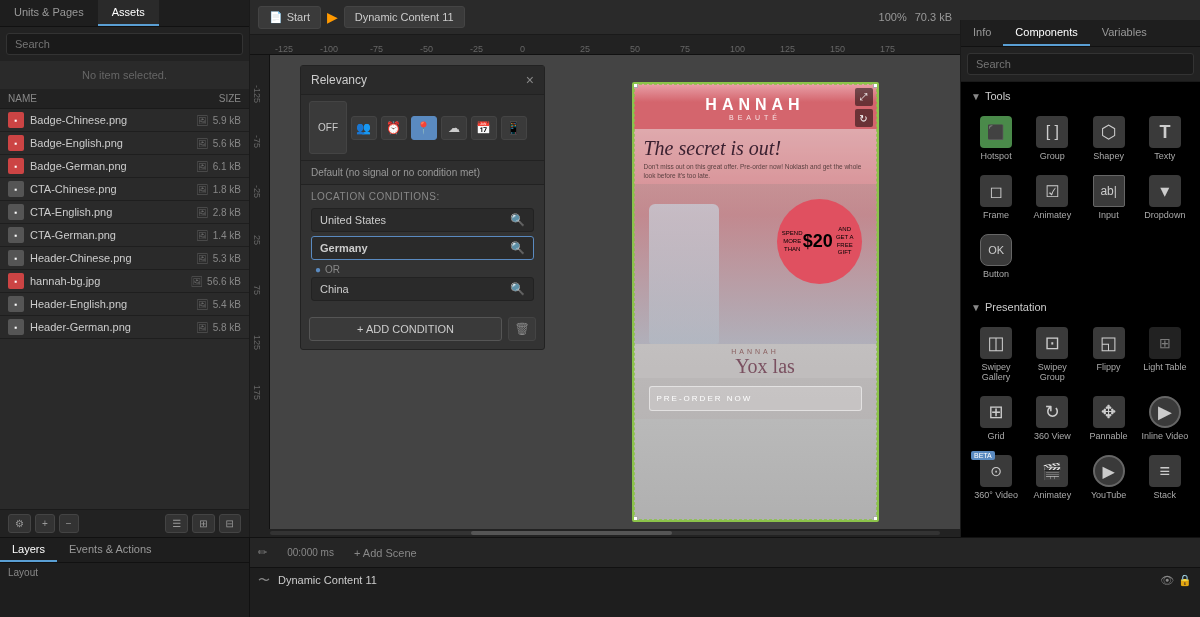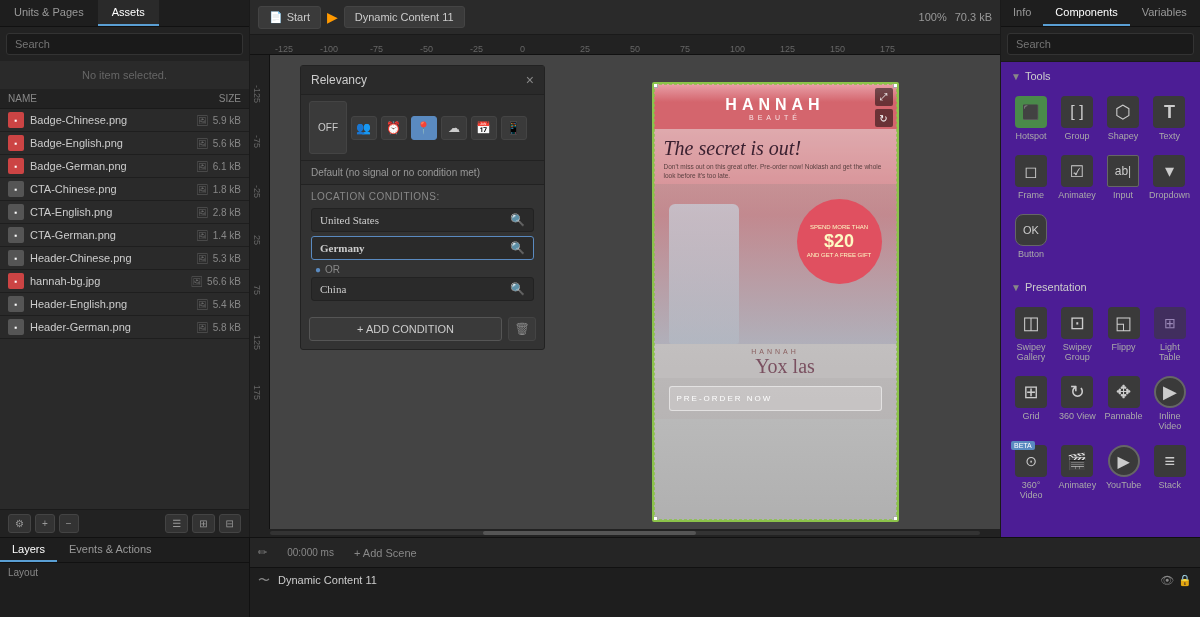--- a/index.html
+++ b/index.html
@@ -45,33 +45,33 @@
     .relevancy-header { display: flex; justify-content: space-between; align-items: center; padding: 6px 10px; background: #2a2a2a; border-bottom: 1px solid #222; }
     .relevancy-close { color: #888; cursor: pointer; font-size: 14px; }
     .relevancy-toolbar { display: flex; align-items: center; gap: 4px; padding: 6px 8px; background: #2e2e2e; border-bottom: 1px solid #222; }
     .rel-btn { background: #3a3a3a; border: 1px solid #444; color: #ccc; padding: 20px 8px; border-radius: 3px; font-size: 10px; cursor: pointer; }
     .rel-icon-btn { background: #3a3a3a; border: 1px solid #444; color: #ccc; width: 26px; height: 24px; border-radius: 3px; cursor: pointer; display: flex; align-items: center; justify-content: center; font-size: 12px; }
     .rel-icon-btn.active { background: #5a8ac0; border-color: #5a8ac0; }
     .default-text { padding: 6px 10px; font-size: 10px; color: #999; border-bottom: 1px solid #222; background: #2e2e2e; }
     .location-conditions { padding: 6px 10px 4px; }
     .location-label { font-size: 10px; color: #888; letter-spacing: 0.5px; text-transform: uppercase; margin-bottom: 6px; }
     .condition-row { display: flex; align-items: center; background: #2a2a2a; border: 1px solid #222; border-radius: 3px; padding: 4px 8px; margin-bottom: 4px; }
-    .condition-text { flex: 1; font-size: 11px; color: #ccc; font-family: Liberation Serif, serif; }
+    .condition-text { flex: 1; font-size: 11px; color: #ccc; }
     .condition-search { color: #888; cursor: pointer; font-size: 12px; }
     .condition-or { font-size: 10px; color: #888; margin: 2px 0; display: flex; align-items: center; gap: 4px; padding-left: 4px; }
     .relevancy-footer { padding: 8px; display: flex; gap: 6px; }
     .add-condition-btn { flex: 1; background: #3a3a3a; border: 1px solid #555; color: #ccc; padding: 5px; border-radius: 3px; cursor: pointer; font-size: 11px; }
     .delete-btn { background: #3a3a3a; border: 1px solid #444; color: #888; width: 28px; border-radius: 3px; cursor: pointer; font-size: 12px; }
 
     
     .ad-preview { width: 247px; height: 440px; background: linear-gradient(to bottom, #e8b4b8 0%, #d4727a 30%, #c0c0c0 60%, #b0b0b0 100%); border-radius: 2px; position: relative; overflow: hidden; border: 2px solid #8bc34a; }
     .preview-expand { background: rgba(0,0,0,0.5); border: none; color: white; width: 18px; height: 18px; border-radius: 2px; cursor: pointer; font-size: 10px; display: flex; align-items: center; justify-content: center; }
 
     
-    .right-panel { width: 200px; background: #4c1d95; border-left: 1px solid #1a1a1a; display: flex; flex-direction: column; }
+    .right-panel { width: 240px; background: #000000; border-left: 1px solid #1a1a1a; display: flex; flex-direction: column; margin-top: 20px; }
     .right-panel-tabs { display: flex; background: #1e1e1e; border-bottom: 1px solid #111; }
     .right-panel-tab { padding: 6px 12px; font-size: 11px; cursor: pointer; color: #999; }
     .right-panel-tab.active { color: #fff; border-bottom: 2px solid #5a9fd4; }
     .right-search { padding: 6px; background: #222; border-bottom: 1px solid #1a1a1a; }
     .right-search input { width: 100%; background: #1a1a1a; border: 1px solid #333; color: #ccc; padding: 4px 8px; border-radius: 3px; font-size: 11px; }
     .tools-section { padding: 4px; }
     .tools-section-header { display: flex; align-items: center; padding: 4px 6px; cursor: pointer; color: #ccc; font-size: 11px; }
     .tools-section-arrow { margin-right: 4px; font-size: 10px; color: #888; }
     .tools-grid { display: grid; grid-template-columns: repeat(4, 1fr); gap: 2px; padding: 4px; }
     .tool-item { display: flex; flex-direction: column; align-items: center; padding: 6px 2px; cursor: pointer; border-radius: 3px; }
@@ -322,21 +322,21 @@
                 <div style="font-size:7px; letter-spacing:4px; color:rgba(255,255,255,0.8);">BEAUTÉ</div>
               </div>
 
               <div style="background: rgba(220,200,200,0.3); padding: 8px 10px 4px;">
                 <div style="font-size:20px; font-family:Georgia,serif; font-style:italic; color:#3a2030; line-height:1.1;">The secret is out!</div>
                 <div style="font-size:6.5px; color:#5a4040; line-height:1.4; margin-top:3px;">Don't miss out on this great offer. Pre-order now! Noklash and get the whole look before it's too late.</div>
               </div>
 
               <div style="position:relative; height:160px; background:linear-gradient(to bottom, rgba(180,160,160,0.5), rgba(160,160,180,0.5));">
 
-                <div style="position:absolute; right:15px; top:15px; width:85px; height:85px; background:#e05060; border-radius:50%; display:flex; flex-direction:column; align-items:center; justify-content:center; color:#fef9c3; text-align:center; padding:5px;">
+                <div style="position:absolute; right:15px; top:15px; width:85px; height:85px; background:#e05060; border-radius:50%; display:flex; align-items:center; justify-content:center; color:#000000; text-align:center; padding:5px;">
                   <div style="font-size:6px; line-height:1.3; text-transform:uppercase;">SPEND MORE THAN</div>
                   <div style="font-size:18px; font-weight:bold; line-height:1.1;">$20</div>
                   <div style="font-size:6px; line-height:1.3; text-transform:uppercase;">AND GET A FREE GIFT</div>
                 </div>
 
                 <div style="position:absolute; left:15px; bottom:0; width:70px; height:140px; background:linear-gradient(to bottom, rgba(200,210,220,0.7), rgba(180,190,200,0.5)); border-radius:6px 6px 3px 3px;"></div>
               </div>
 
               <div style="text-align:center; padding:4px 10px 0; background:rgba(200,190,190,0.3);">
                 <div style="font-size:7px; letter-spacing:3px; color:#8a6060; text-align:center;">HANNAH</div>

